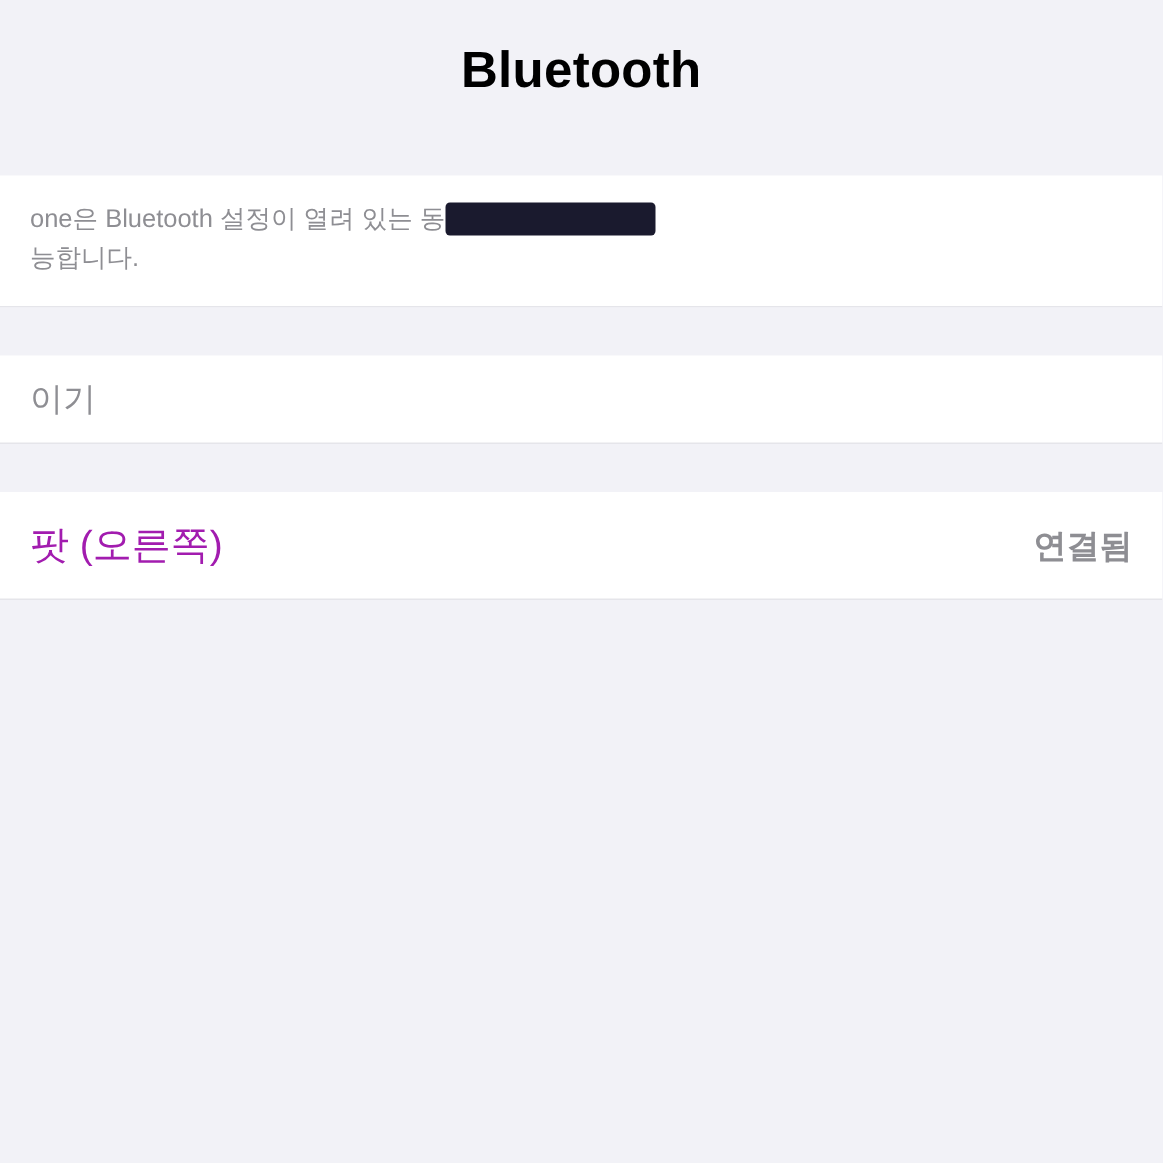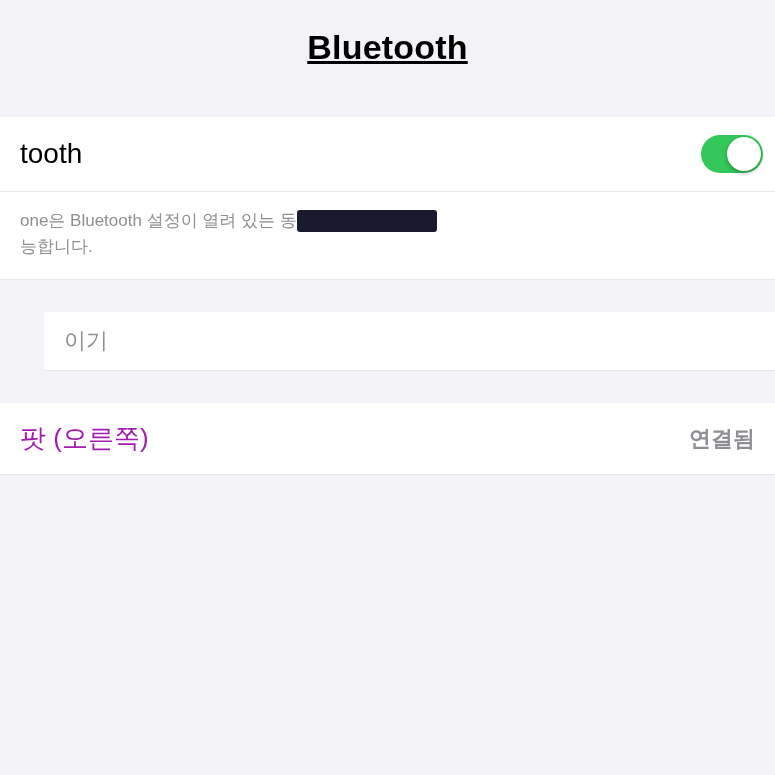--- a/index.html
+++ b/index.html
@@ -30,21 +30,20 @@
       padding: 28px 20px 20px 20px;
       text-align: center;
       border-bottom: none;
     }
 
     .header-title {
       font-size: 34px;
       font-weight: 700;
       color: #000000;
       letter-spacing: 0.2px;
-      text-decoration: underline;
     }
 
     
     .section-gap {
       height: 30px;
       background-color: #f2f2f7;
     }
 
     
     .card-section {
@@ -122,21 +121,20 @@
     .section-gap-2 {
       height: 32px;
       background-color: #f2f2f7;
     }
 
     
     .device-subheader-row {
       padding: 14px 20px 14px 20px;
       background-color: #ffffff;
       border-bottom: 1px solid #e5e5ea;
-      margin-left: 44px;
     }
 
     .device-subheader-text {
       font-size: 22px;
       color: #8e8e93;
     }
 
     
     .device-row {
       display: flex;
@@ -163,26 +161,20 @@
 <body>
 
 <div class="page-container">
 
   <div class="header">
     <span class="header-title">Bluetooth</span>
   </div>
 
   <div class="section-gap"></div>
 
-  <div class="toggle-row card-section">
-    <span class="toggle-label">tooth</span>
-    <div class="toggle-switch">
-      <div class="toggle-knob"></div>
-    </div>
-  </div>
 
   <div class="description-row">
     <div class="description-text">
       <span>one은 Bluetooth 설정이 열려 있는 동</span><span class="redacted"></span><br>
       <span>능합니다.</span>
     </div>
   </div>
 
   <div class="section-gap-2"></div>
 

